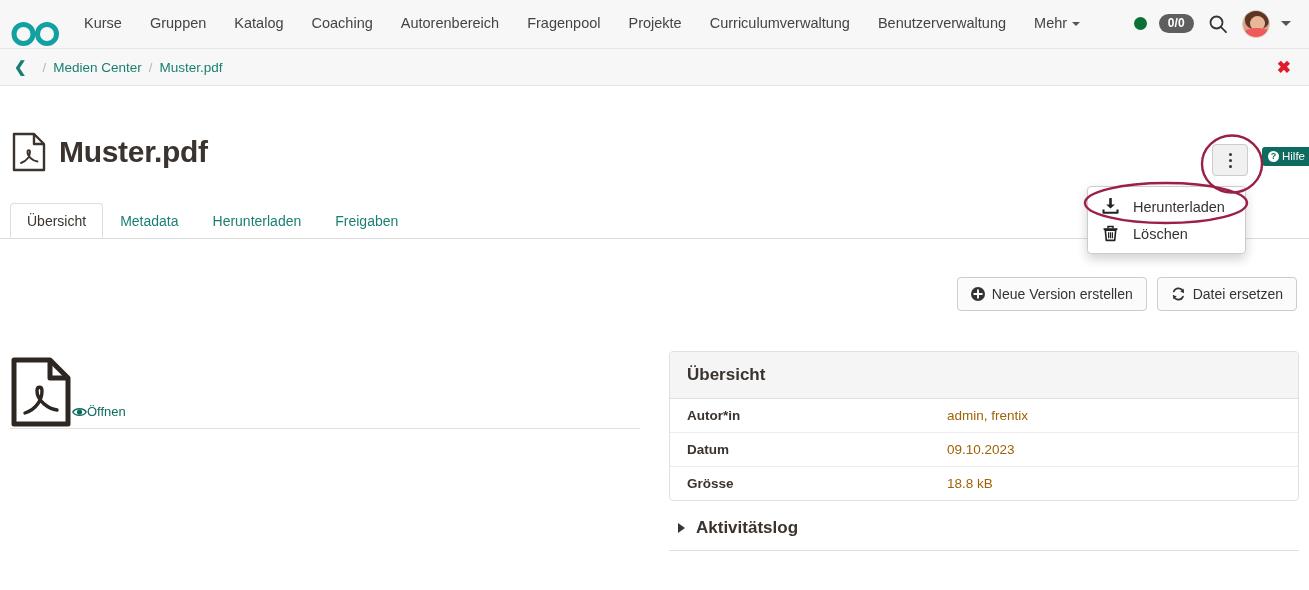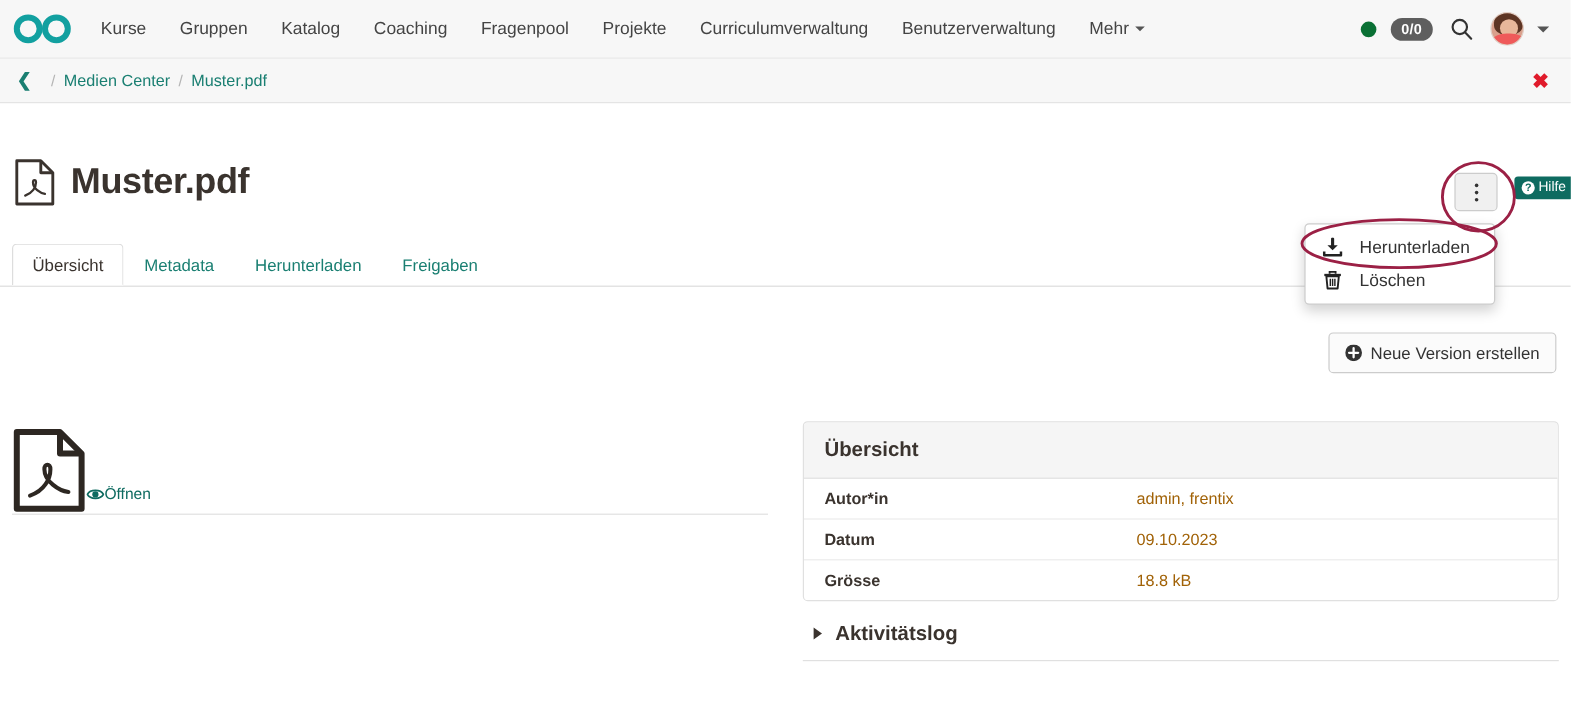--- a/index.html
+++ b/index.html
@@ -11,21 +11,21 @@
     color: #333333;
     overflow: hidden;
   }
   #page { position: relative; width: 1309px; height: 590px; background: #fff; }
 
   
   .topnav {
     position: absolute; left: 0; top: 0; width: 1309px; height: 49px;
     background: #f7f7f7;
     border-bottom: 1px solid #e7e7e7;
-    display: flex; align-items: center;
+    display: flex; align-items: flex-end;
   }
   .brand {
     width: 70px; display: flex; align-items: center; justify-content: center;
     padding-left: 2px;
   }
   .nav-items { display: flex; align-items: center; height: 49px; }
   .nav-link {
     font-size: 14.5px; color: #444; padding: 0 14px; line-height: 49px;
     white-space: nowrap; cursor: pointer; text-decoration: none;
   }
@@ -231,20 +231,21 @@
           <circle cx="37" cy="14" r="9.5"></circle>
         </g>
       </svg>
     </div>
 
     <div class="nav-items">
       <a class="nav-link">Kurse</a>
       <a class="nav-link">Gruppen</a>
       <a class="nav-link">Katalog</a>
       <a class="nav-link">Coaching</a>
+      <a class="nav-link">Autorenbereich</a>
       <a class="nav-link">Fragenpool</a>
       <a class="nav-link">Projekte</a>
       <a class="nav-link">Curriculumverwaltung</a>
       <a class="nav-link">Benutzerverwaltung</a>
       <a class="nav-link"><span>Mehr</span><span class="nav-caret"></span></a>
     </div>
 
     <div class="nav-right">
       <div class="status-dot"></div>
       <div class="count-badge">0/0</div>
@@ -328,20 +329,29 @@
     <ellipse cx="83" cy="22" rx="81" ry="20" fill="none" stroke="#9b2045" stroke-width="2.4"></ellipse>
   </svg>
 
   <div class="actions">
     <button class="btn">
       <svg width="14" height="14" viewBox="0 0 14 14">
         <circle cx="7" cy="7" r="7" fill="#333"></circle>
         <path d="M7 3.2 v7.6 M3.2 7 h7.6" stroke="#fff" stroke-width="1.9" stroke-linecap="round"></path>
       </svg>
       <span>Neue Version erstellen</span>
+    </button>
+    <button class="btn">
+      <svg width="15" height="14" viewBox="0 0 15 14">
+        <path d="M12.2 5.1 A5 5 0 0 0 2.8 4.4" fill="none" stroke="#333" stroke-width="1.7" stroke-linecap="round"></path>
+        <path d="M2.6 8.9 A5 5 0 0 0 12 9.6" fill="none" stroke="#333" stroke-width="1.7" stroke-linecap="round"></path>
+        <path d="M12.6 1.6 l.2 3.7 l-3.6 -.4 z" fill="#333"></path>
+        <path d="M2.4 12.4 l-.2 -3.7 l3.6 .4 z" fill="#333"></path>
+      </svg>
+      <span>Datei ersetzen</span>
     </button>
   </div>
 
   <div class="filepanel">
     <div class="file-row">
       <svg width="62" height="72" viewBox="0 0 62 72">
         <path d="M4 4 h36 l18 18 v46 h-54 z" fill="#fff" stroke="#2d2722" stroke-width="5" stroke-linejoin="round"></path>
         <path d="M40 4 v18 h18" fill="none" stroke="#2d2722" stroke-width="5" stroke-linejoin="round"></path>
         <path d="M15 57 c12 -4 17 -14 17 -22 c0 -5 -5 -5 -5 0 c0 10 12 18 20 19" fill="none" stroke="#2d2722" stroke-width="3.4" stroke-linecap="round"></path>
       </svg>

